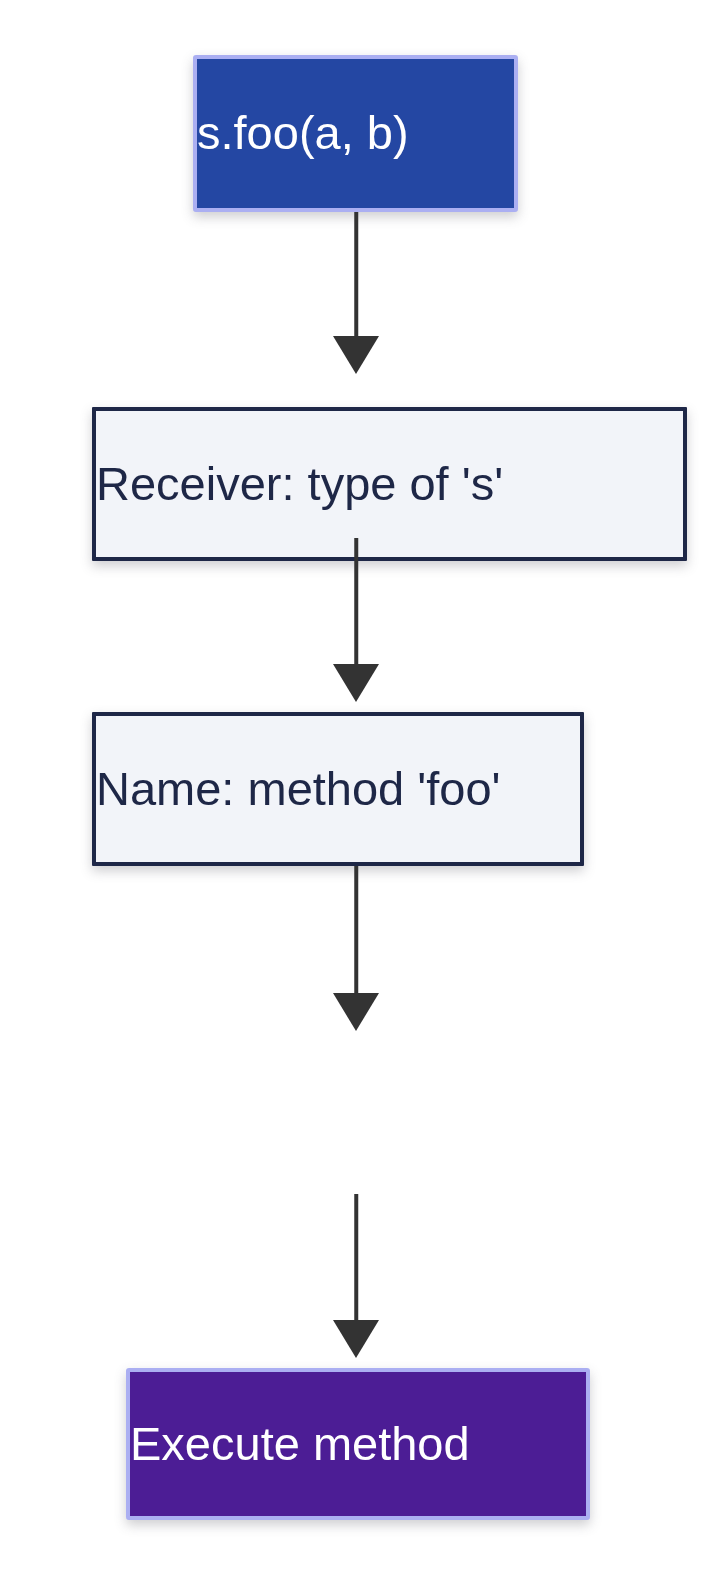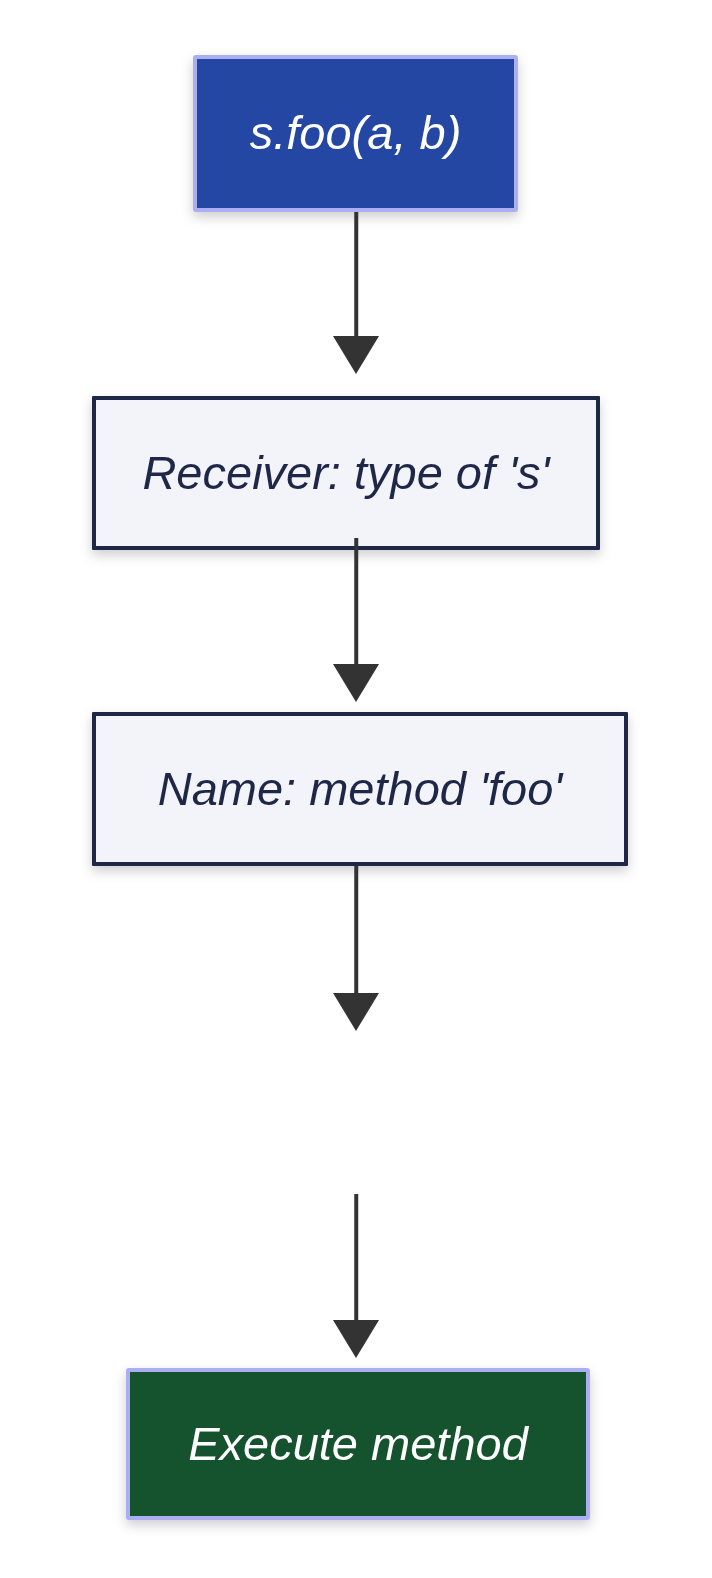--- a/index.html
+++ b/index.html
@@ -13,46 +13,44 @@
     height: 1578px;
     background: #ffffff;
     font-family: "Liberation Sans", sans-serif;
     overflow: hidden;
   }
   .node {
     position: absolute;
     box-sizing: border-box;
     display: flex;
     align-items: center;
-    justify-content: center;
     text-align: center;
     font-size: 47px;
     line-height: 1.2;
     box-shadow: 0 5px 12px rgba(80, 80, 90, 0.28);
-    font-style: italic;
   }
   
   .node-accent {
     border: 4px solid #abaff2;
     border-radius: 3px;
     color: #ffffff;
   }
   .node-start { background: #2447a3; }
-  .node-end   { background: #14532d; }
+  .node-end   { background: #4c1d95; }
   
   .node-step {
     background: #f2f4f9;
     border: 4px solid #1e2747;
     border-radius: 1px;
     color: #1e2747;
   }
   
   .n1 { left: 193px; top: 55px;   width: 325px; height: 157px; }
-  .n2 { left: 92px;  top: 396px;  width: 508px; height: 154px; }
-  .n3 { left: 92px;  top: 712px;  width: 536px; height: 154px; }
+  .n2 { left: 92px;  top: 407px;  width: 595px; height: 154px; }
+  .n3 { left: 92px;  top: 712px;  width: 492px; height: 154px; }
   .n4 { left: 98px;  top: 1043px; width: 519px; height: 151px; }
   .n5 { left: 126px; top: 1368px; width: 464px; height: 152px; }
 
   
   .arrow {
     position: absolute;
     left: 333px;       
     width: 46px;
   }
   .a1 { top: 212px;  height: 162px; }

